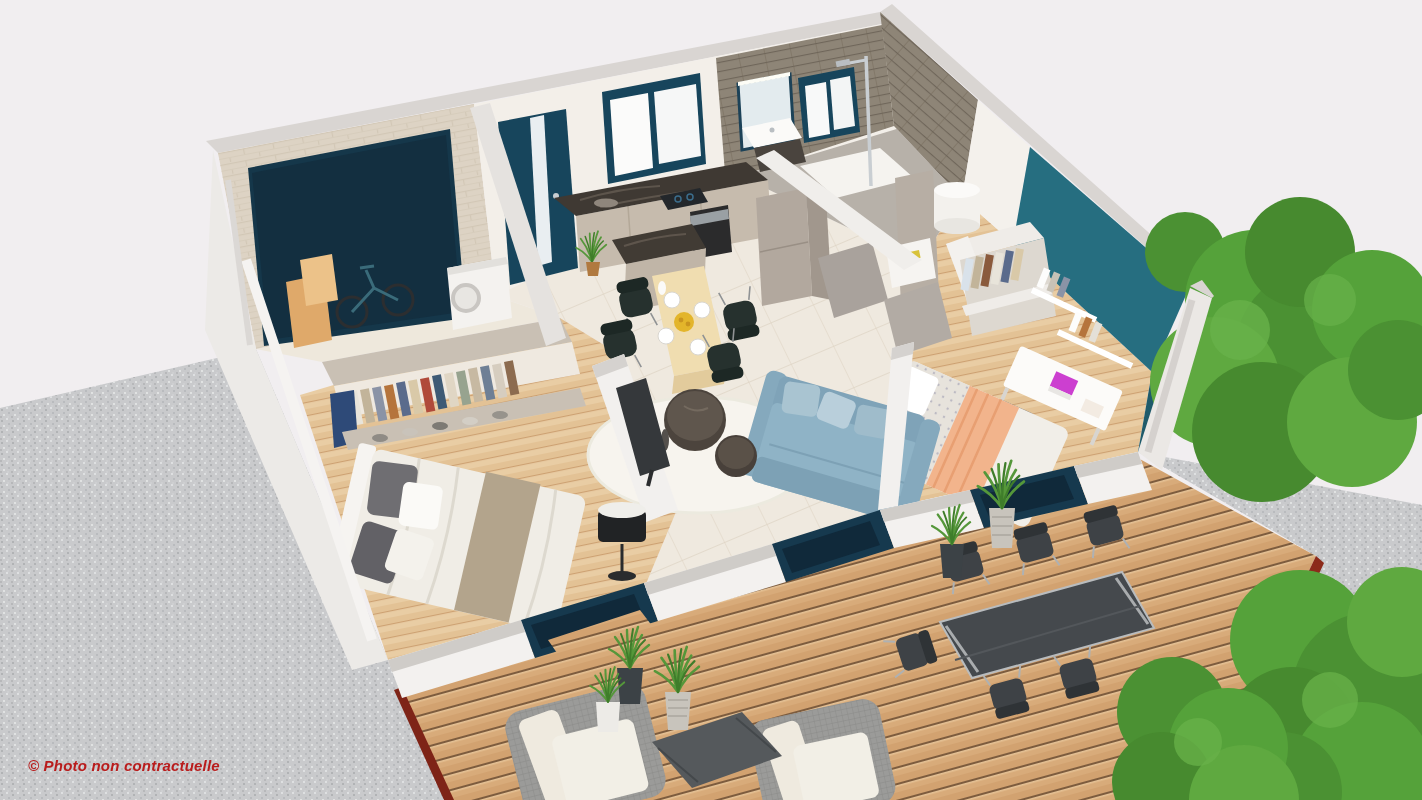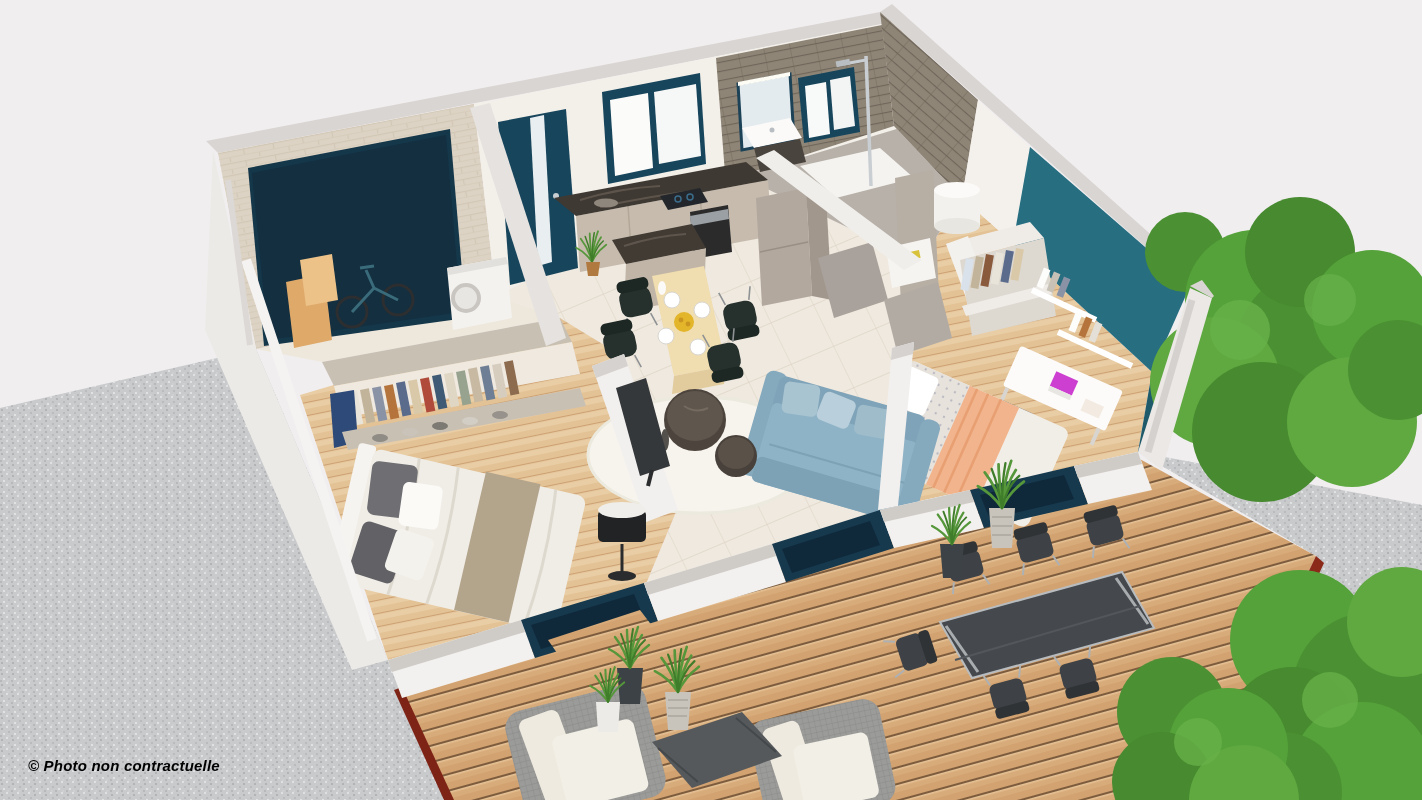--- a/index.html
+++ b/index.html
@@ -1,20 +1,20 @@
 <!DOCTYPE html>
 <html><head>
 <meta charset="utf-8">
 <style>
   html,body{margin:0;padding:0;background:#e8e6e8;}
   #stage{position:relative;width:1422px;height:800px;overflow:hidden;
          font-family:"Liberation Sans",sans-serif;background:#f1eef0;}
   #render-svg{position:absolute;left:0;top:0;}
   #caption{position:absolute;left:28px;top:757px;font-size:15px;font-weight:bold;
-           font-style:italic;color:#000000;letter-spacing:.2px;}
+           font-style:italic;color:#b91c1c;letter-spacing:.2px;}
 </style>
 </head>
 <body>
 
 <div id="stage">
 <svg id="render-svg" width="1422" height="800" viewBox="0 0 1422 800">
 <defs>
   <pattern id="patGravel" width="11" height="11" patternUnits="userSpaceOnUse">
     <circle cx="2" cy="3" r="1" fill="#a9abae"></circle>
           <circle cx="7" cy="1" r="0.9" fill="#e9eaec"></circle>

